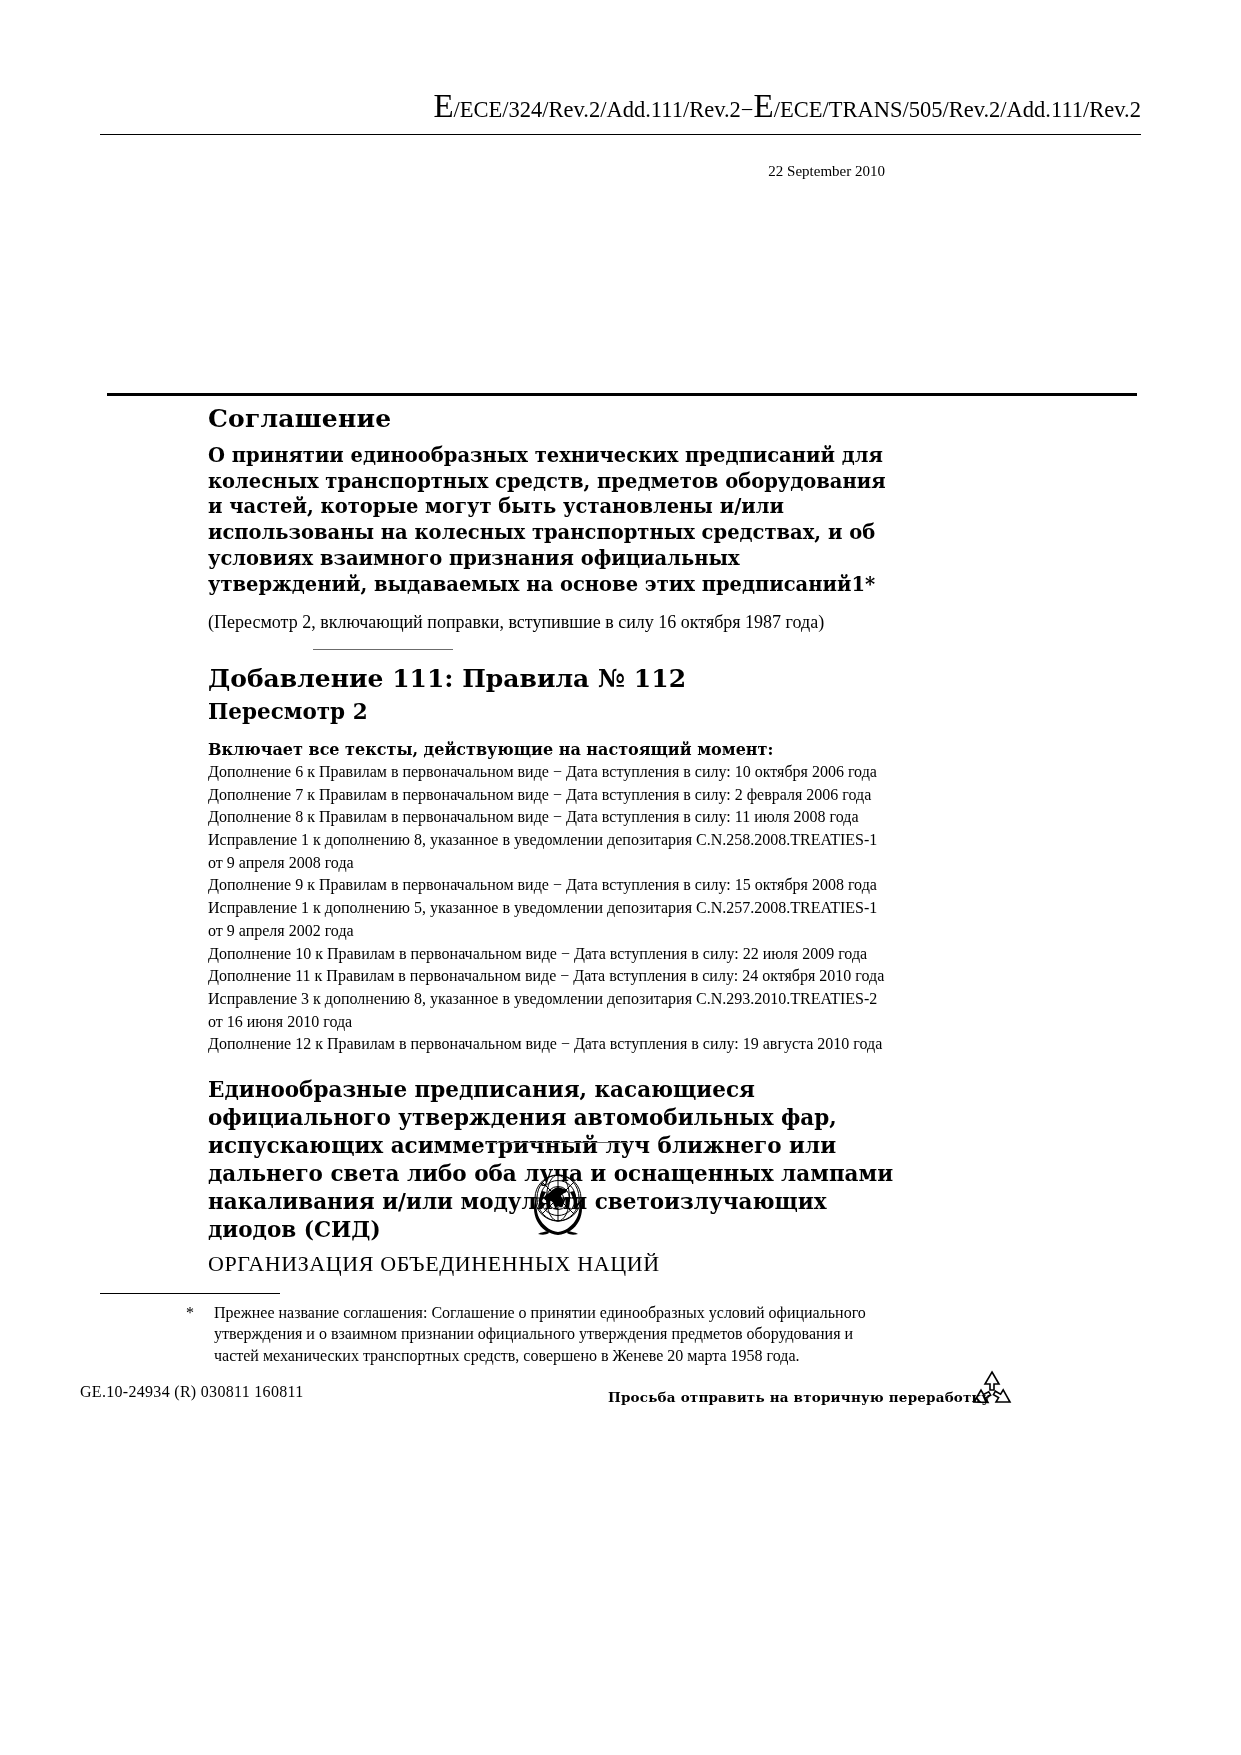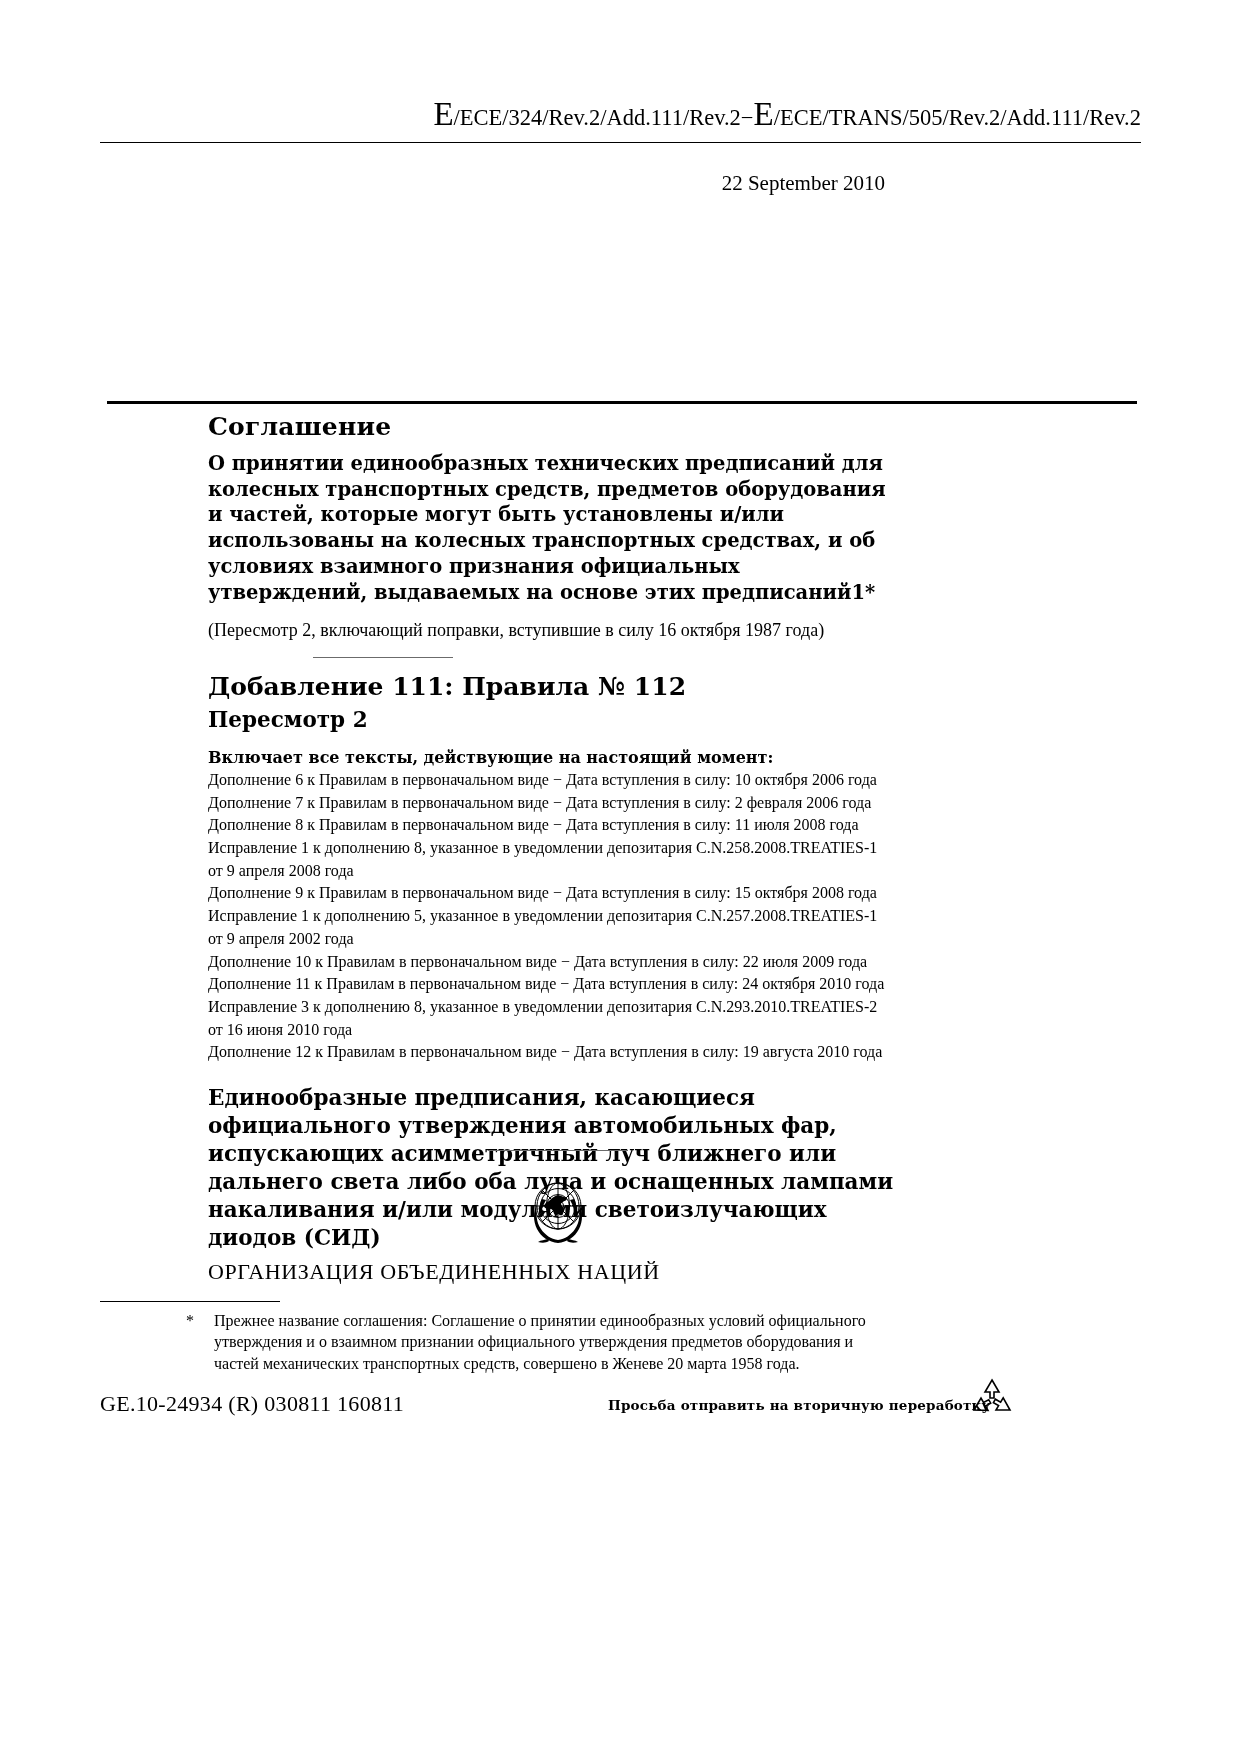--- a/index.html
+++ b/index.html
@@ -8,21 +8,21 @@
     background: #ffffff;
   }
   body {
     font-family: "Liberation Serif", "DejaVu Serif", serif;
     color: #000000;
   }
   .page {
     position: relative;
     width: 1241px;
     height: 1418px;
-    margin: 8px auto;
+    margin: 0 auto;
     background: #ffffff;
     overflow: hidden;
   }
 
   
   .doc-symbol {
     position: absolute;
     left: 100px;
     top: 88px;
     width: 1041px;
@@ -43,21 +43,21 @@
     width: 1041px;
     height: 1px;
     background: #000;
   }
   .doc-date {
     position: absolute;
     left: 100px;
     top: 163px;
     width: 785px;
     text-align: right;
-    font-size: 21px;
+    font-size: 15px;
   }
 
   
   .body-rule {
     position: absolute;
     left: 107px;
     top: 393px;
     width: 1030px;
     height: 3px;
     background: #000;
@@ -185,23 +185,23 @@
     text-align: left;
   }
   .footnote .fn-text {
     display: block;
     margin-left: 28px;
   }
 
   
   .ge-number {
     position: absolute;
-    left: 100px;
+    left: 80px;
     top: 1383px;
-    font-size: 22px;
+    font-size: 16px;
     letter-spacing: 0.3px;
     white-space: nowrap;
     font-family: Liberation Serif, serif;
   }
   .recycle-note {
     position: absolute;
     left: 608px;
     top: 1389px;
     font-family: "DejaVu Serif", "Liberation Serif", serif;
     font-size: 13.5px;

